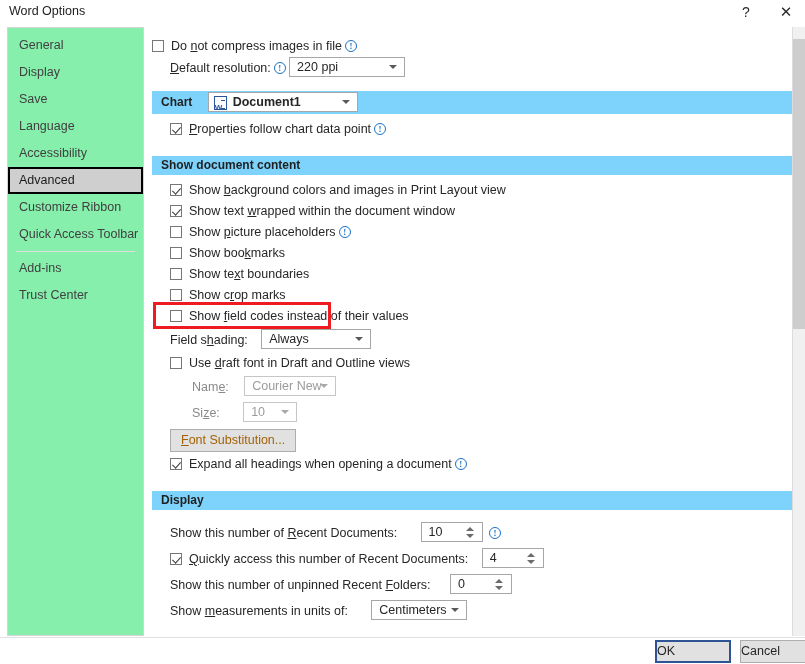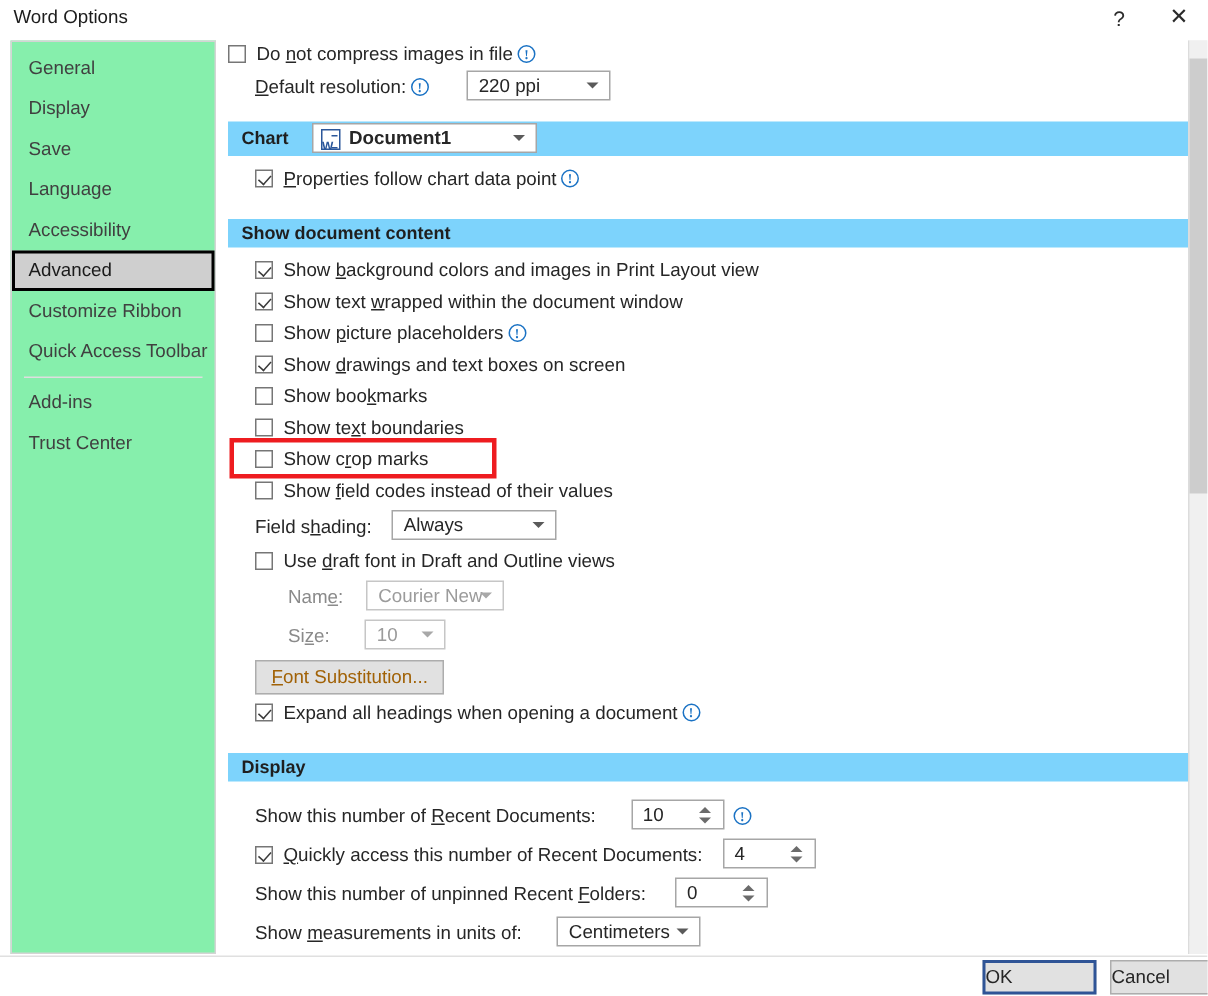--- a/index.html
+++ b/index.html
@@ -72,21 +72,21 @@
   .side-sep {
     height: 1px;
     background: #dedede;
     margin: 3px 8px 3px 8px;
   }
   .side-pad { height: 4px; }
 
   
   .content {
     position: absolute;
-    left: 152px; top: 27px;
+    left: 152px; top: 37px;
     width: 646px; height: 609px;
     background: #ffffff;
     overflow: hidden;
     box-sizing: border-box;
   }
   .inner {
     position: absolute;
     left: 0; top: 0;
     width: 634px;
   }
@@ -343,21 +343,21 @@
 
 <div class="content">
   <div class="inner">
 
     <div class="row" style="height:18px;line-height:18px;">
       <span class="cb"></span><span class="lbl">Do <u>n</u>ot compress images in file</span><span class="info">!</span>
     </div>
 
     <div class="row tall" style="padding-left:18px;">
       <span class="lbl"><u>D</u>efault resolution:</span><span class="info">!</span>
-      <span class="combo" style="width:96px;margin-left:22px;">
+      <span class="combo" style="width:116px;margin-left:0;">
         <span class="ctext">220 ppi</span>
         <span class="carrow"></span>
       </span>
     </div>
 
     <div class="vgap"></div>
 
     <div class="sec-header with-combo" style="line-height:23px;">
       <span>Chart</span>
       <span class="combo" style="width:150px;margin-left:12px;vertical-align:-6px;">
@@ -382,23 +382,20 @@
     <div class="row" style="padding-left:18px;">
       <span class="cb checked"></span><span class="lbl">Show <u>b</u>ackground colors and images in Print Layout view</span>
     </div>
     <div class="row" style="padding-left:18px;">
       <span class="cb checked"></span><span class="lbl">Show text <u>w</u>rapped within the document window</span>
     </div>
     <div class="row" style="padding-left:18px;">
       <span class="cb"></span><span class="lbl">Show <u>p</u>icture placeholders</span><span class="info">!</span>
     </div>
     <div class="row" style="padding-left:18px;">
-      <span class="cb checked"></span><span class="lbl">Show <u>d</u>rawings and text boxes on screen</span>
-    </div>
-    <div class="row" style="padding-left:18px;">
       <span class="cb"></span><span class="lbl">Show boo<u>k</u>marks</span>
     </div>
     <div class="row" style="padding-left:18px;">
       <span class="cb"></span><span class="lbl">Show te<u>x</u>t boundaries</span>
     </div>
     <div class="row" style="padding-left:18px;">
       <span class="cb"></span><span class="lbl">Show c<u>r</u>op marks</span>
     </div>
     <div class="row" style="padding-left:18px;">
       <span class="cb"></span><span class="lbl">Show <u>f</u>ield codes instead of their values</span>

